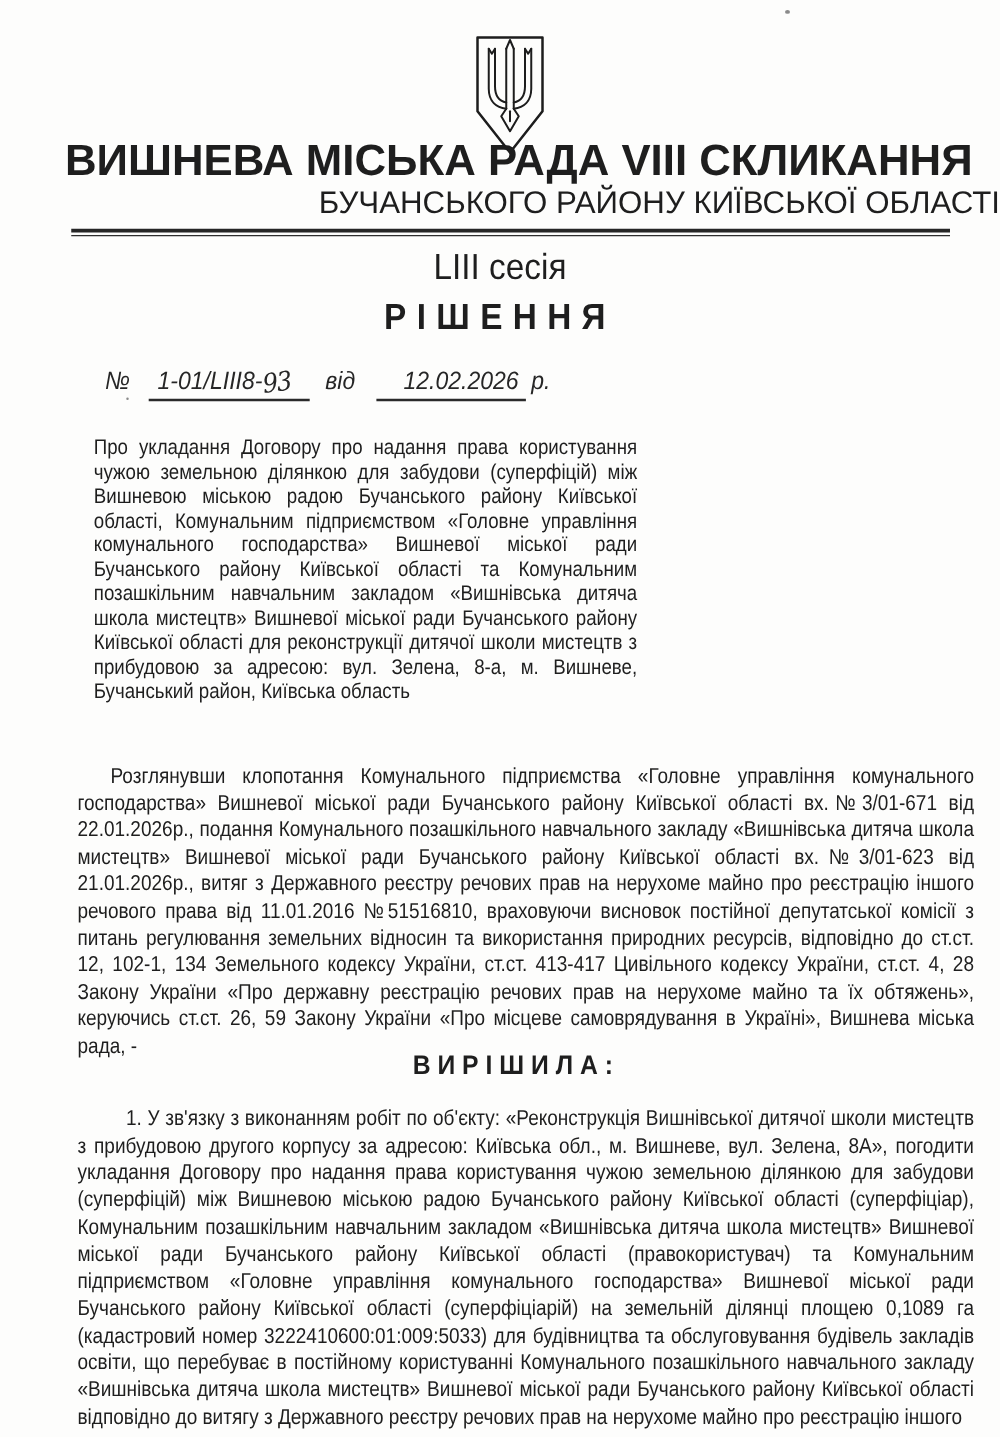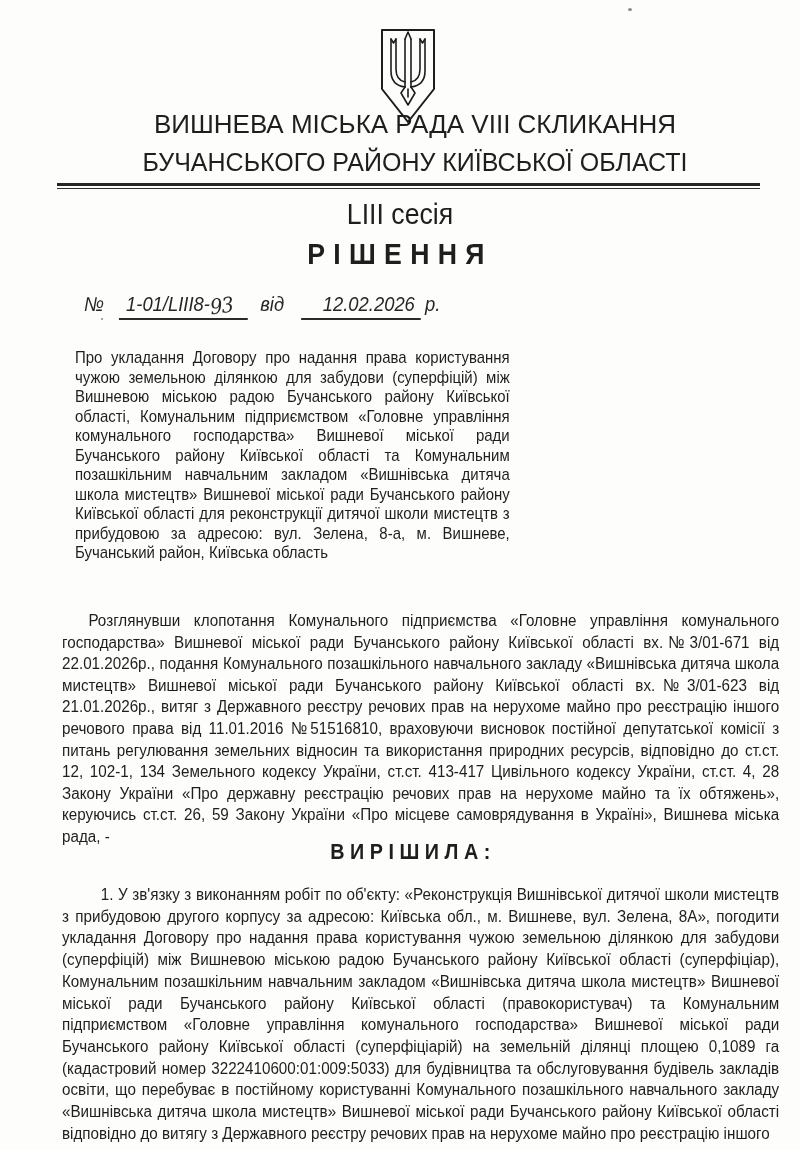--- a/index.html
+++ b/index.html
@@ -8,24 +8,24 @@
     width:800px;height:1150px;
     background:#fdfdfc;
     overflow:hidden;
     font-family:"Liberation Sans","DejaVu Sans",sans-serif;
     color:#1e1e1e;
   }
   .abs{position:absolute;}
   .emblem{left:376px;top:27px;width:64px;height:100px;}
   .org1{
     left:30px;top:109px;width:770px;text-align:center;
-    font-size:26px;font-weight:normal;letter-spacing:0px;white-space:nowrap;
+    font-size:35px;font-weight:bold;letter-spacing:0px;white-space:nowrap;
   }
   .org2{
-    left:30px;top:148px;width:770px;text-align:center;
+    left:30px;top:148px;width:770px;text-align:right;
     font-size:25px;white-space:nowrap;
   }
   .rule{
     left:57px;top:183px;width:703px;height:2px;
     border-top:3px solid #262626;border-bottom:1px solid #2e2e2e;
   }
   .session{
     left:0;top:198px;width:800px;text-align:center;
     font-size:29px;transform:scaleX(0.92);transform-origin:50% 0;white-space:nowrap;
   }

